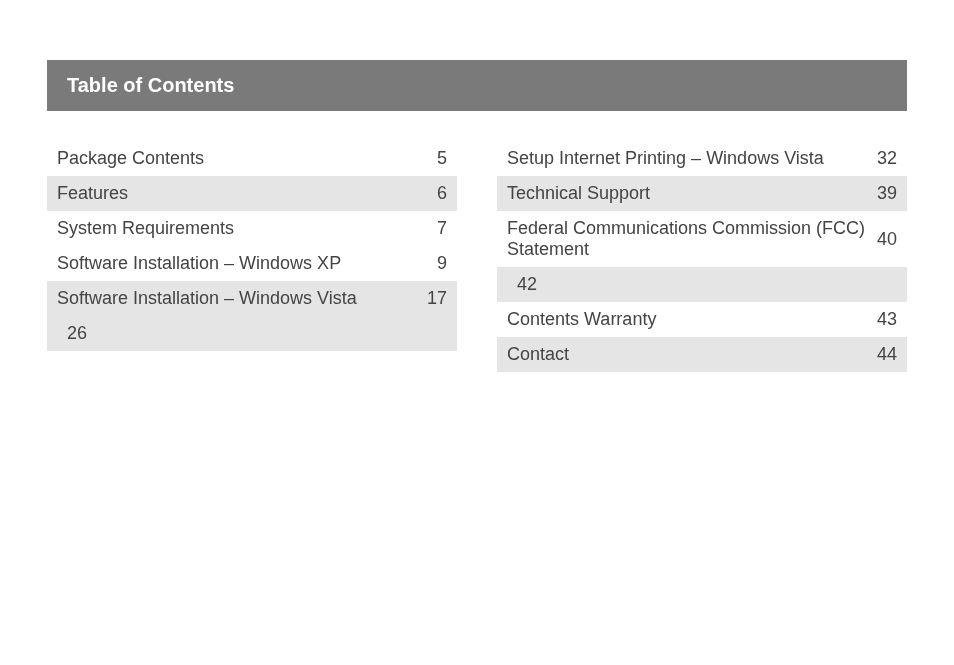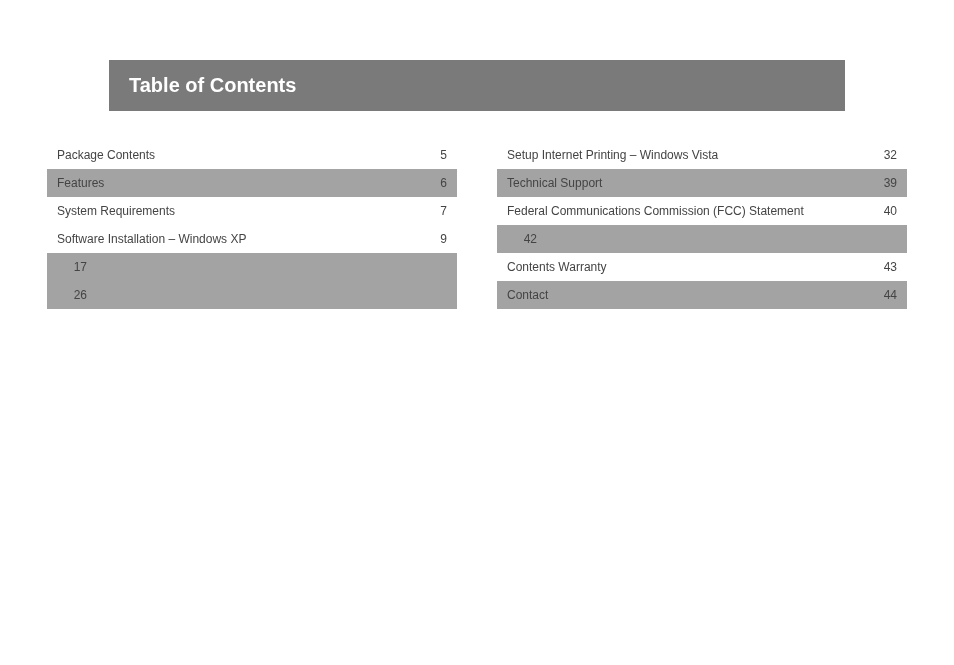--- a/index.html
+++ b/index.html
@@ -20,21 +20,21 @@
 
     .page-wrapper {
       width: 954px;
       height: 665px;
       background: #fff;
       position: relative;
     }
 
     .header-bar {
       background: #7a7a7a;
-      width: 736px;
+      width: 860px;
       margin: 0 auto;
       margin-top: 60px;
       padding: 14px 20px;
     }
 
     .header-title {
       color: #ffffff;
       font-size: 20px;
       font-weight: bold;
     }
@@ -54,26 +54,26 @@
 
     .right-column {
       flex: 1;
     }
 
     .toc-item {
       display: flex;
       justify-content: space-between;
       align-items: center;
       padding: 7px 10px;
-      font-size: 12px;
+      font-size: 18px;
       color: #444;
     }
 
     .toc-item.highlighted {
-      background: #a3a3a3;
+      background: #e5e5e5;
     }
 
     .toc-item .item-label {
       flex: 1;
     }
 
     .toc-item .item-page {
       min-width: 30px;
       text-align: right;
     }
@@ -100,20 +100,21 @@
         </div>
         <div class="toc-item">
           <span class="item-label">System Requirements</span>
           <span class="item-page">7</span>
         </div>
         <div class="toc-item">
           <span class="item-label">Software Installation – Windows XP</span>
           <span class="item-page">9</span>
         </div>
         <div class="toc-item highlighted">
+          <span class="item-label">Software Installation – Windows Vista</span>
           <span class="item-page">17</span>
         </div>
         <div class="toc-item highlighted">
           <span class="item-page">26</span>
         </div>
       </div>
 
     <div class="right-column" id="right-column">
     <div class="toc-item">
           <span class="item-label">Setup Internet Printing – Windows Vista</span>

